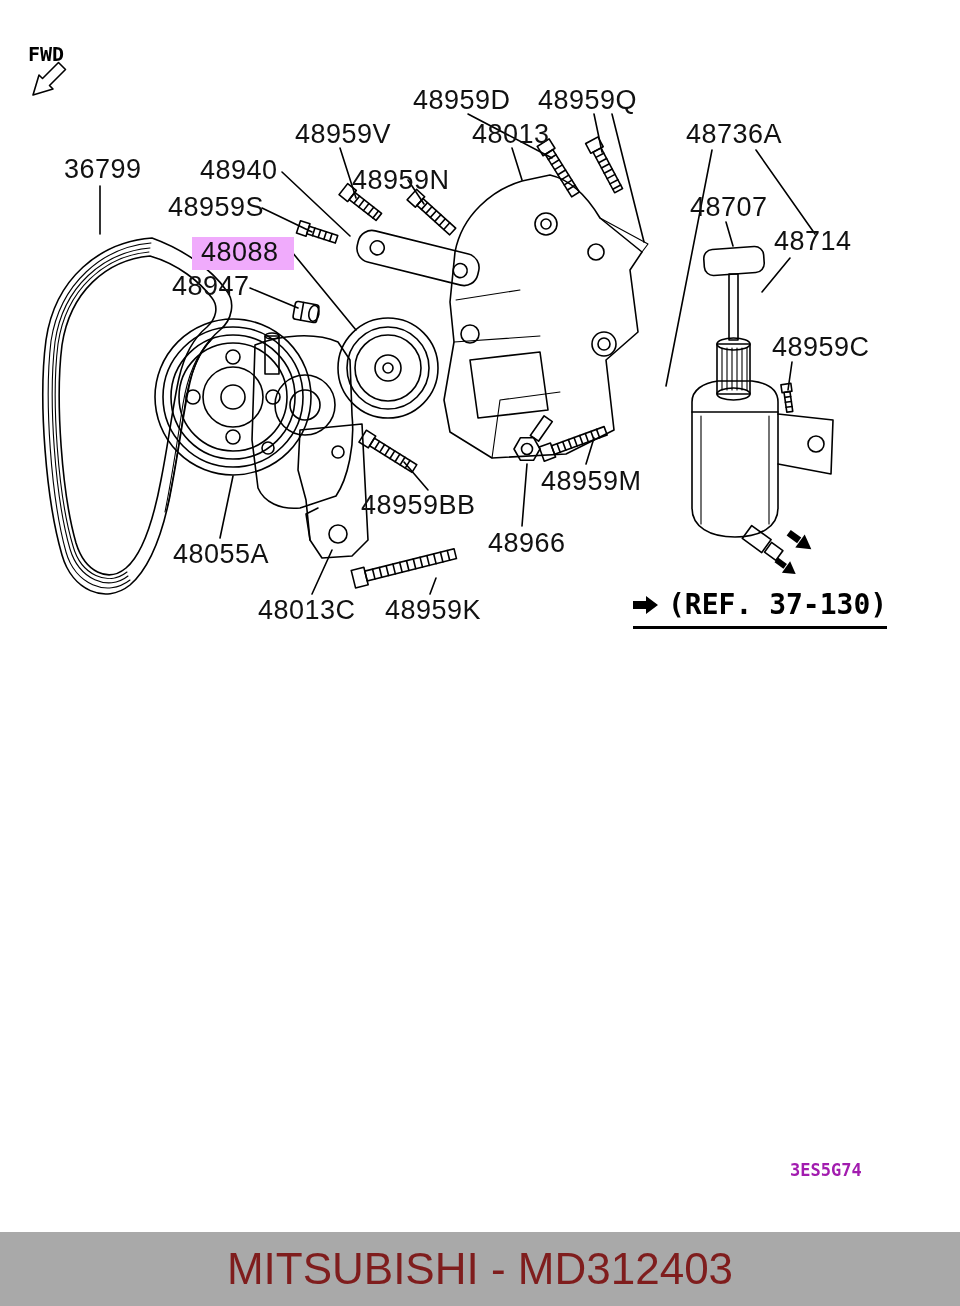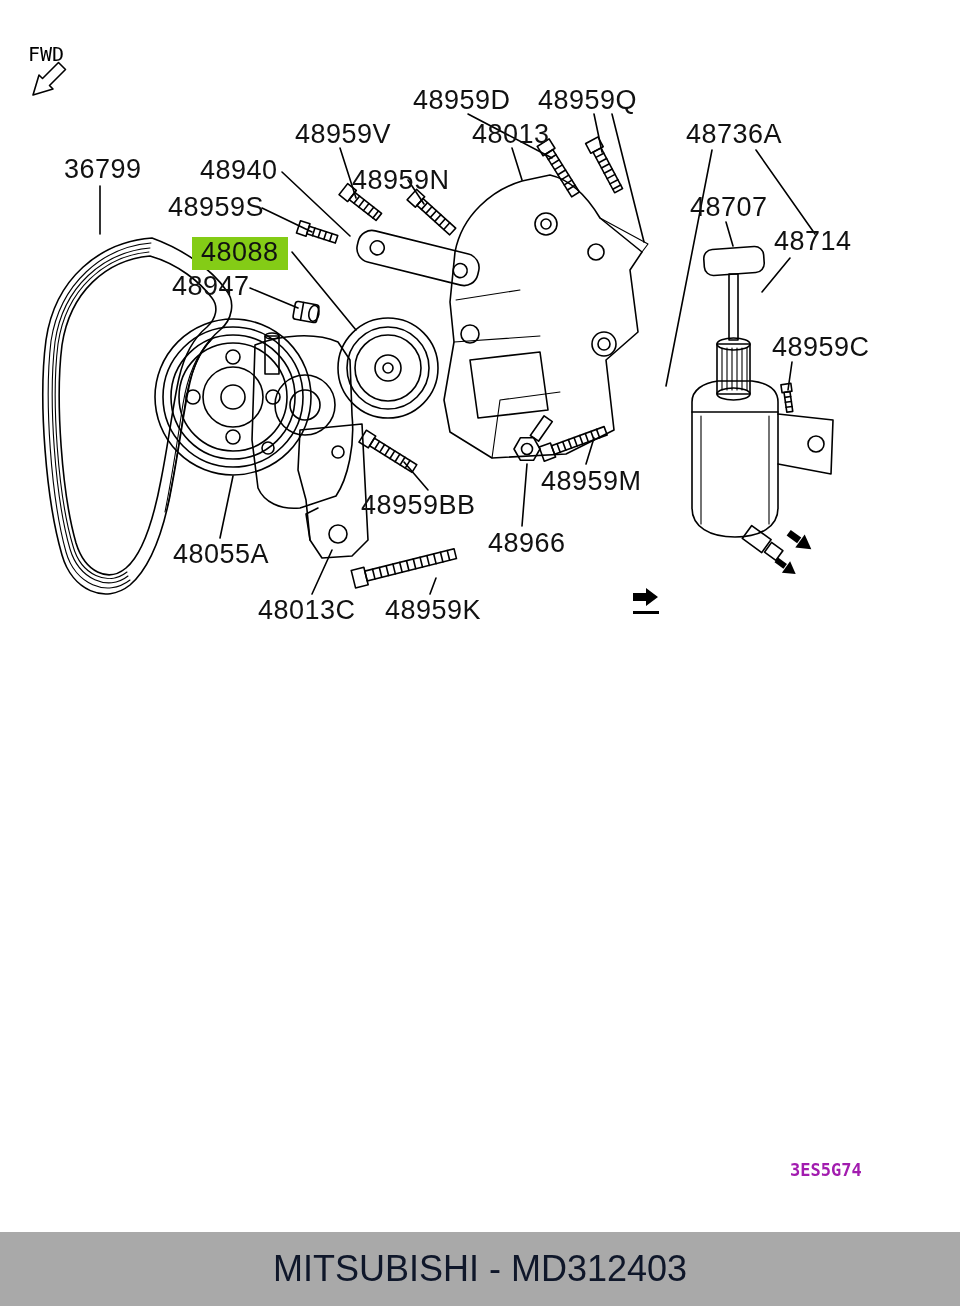--- a/index.html
+++ b/index.html
@@ -4,31 +4,31 @@
 <style>
   html,body{margin:0;padding:0;background:#fff}
   .page{position:relative;width:960px;height:1306px;background:#fff;overflow:hidden;
         font-family:"Liberation Sans",sans-serif}
   svg.drawing{position:absolute;left:0;top:0}
   .drawing path,.drawing rect,.drawing circle,.drawing ellipse,.drawing line,.drawing polygon{
       stroke:#000;stroke-width:1.6;fill:none;stroke-linecap:round;stroke-linejoin:round}
   .drawing .solid{fill:#000;stroke:none}
   .drawing .thin{stroke-width:1.1}
   .part-label{position:absolute;font-size:27px;color:#111;white-space:nowrap;letter-spacing:.5px;line-height:1.1}
-  .part-label.highlight{background:#84cc16;padding:1px 9px 2px 9px}
+  .part-label.highlight{background:#f0abfc;padding:1px 15px 2px 9px}
   .fwd{position:absolute;left:28px;top:42px;font-family:"DejaVu Sans Mono",monospace;
-       font-weight:normal;font-size:20px;color:#000}
+       font-weight:bold;font-size:20px;color:#000}
   .ref-note{position:absolute;left:633px;top:588px;display:flex;align-items:center;gap:9px;
        border-bottom:3px solid #000;padding-bottom:5px}
   .ref-text{font-family:"DejaVu Sans Mono",monospace;font-weight:bold;font-size:28px;color:#000}
   .code{position:absolute;left:790px;top:1160px;font-family:"DejaVu Sans Mono",monospace;
        font-weight:bold;font-size:17px;color:#a21caf}
   .footer{position:absolute;left:0;top:1232px;width:960px;height:74px;background:#a9a9a9;
        display:flex;align-items:center;justify-content:center;gap:64px}
-  .footer span{font-size:36px;color:#0f172a}
+  .footer span{font-size:44px;color:#7f1d1d}
 </style>
 </head>
 <body>
 
 <div class="page">
 
   <svg class="drawing" width="960" height="700" viewBox="0 0 960 700">
 
     <g>
       <polygon points="33,95 39,75 42.5,78.5 58.5,62.5 65.5,69.5 49.5,85.5 53,89"></polygon>
@@ -290,20 +290,21 @@
   <div class="part-label" style="left:361px;top:491px">48959BB</div>
   <div class="part-label" style="left:488px;top:529px">48966</div>
   <div class="part-label" style="left:173px;top:540px">48055A</div>
   <div class="part-label" style="left:258px;top:596px">48013C</div>
   <div class="part-label" style="left:385px;top:596px">48959K</div>
 
   <div class="ref-note">
     <svg width="26" height="18" viewBox="0 0 26 18">
       <path d="M0,5 h13 v-5 l12,9 -12,9 v-5 H0 z" fill="#000"></path>
     </svg>
+    <span class="ref-text">(REF. 37-130)</span>
   </div>
 
   <div class="code">3ES5G74</div>
 
   <div class="footer">
     <span>MITSUBISHI - MD312403</span>
   </div>
 
 </div>
 

